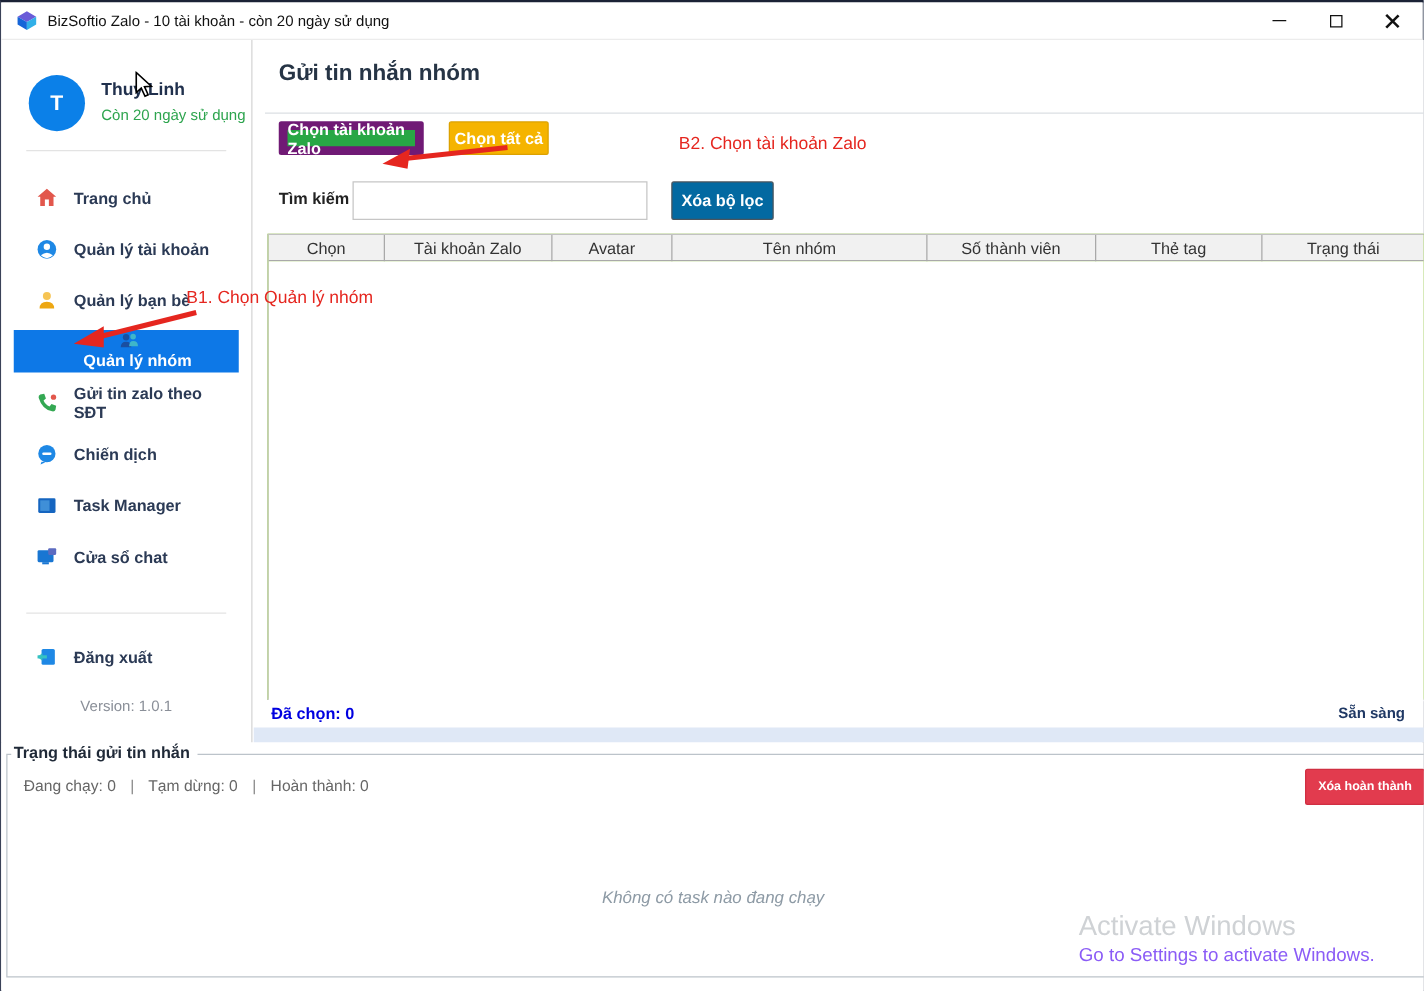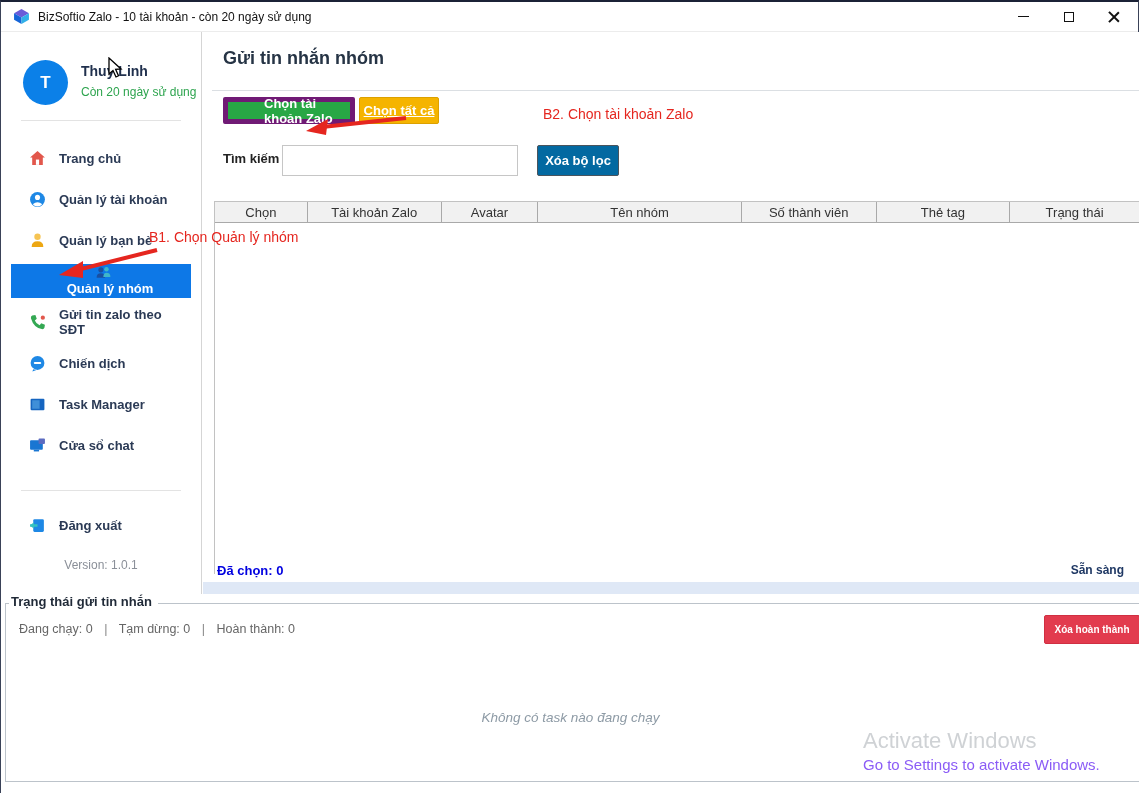--- a/index.html
+++ b/index.html
@@ -39,28 +39,28 @@
                 padding-left:18px; cursor:pointer; color:#2b3a55; font-size:13px; font-weight:bold; }
   .logout-row .nav-ic { width:17px; height:17px; margin-right:13px; }
   .version { position:absolute; left:0; top:526px; width:200px; text-align:center; font-size:12px; color:#8a8f98; }
 
   
   .main { position:absolute; left:202px; top:30px; width:937px; height:562px; background:#fff; }
   .page-title { position:absolute; left:20px; top:16px; font-size:18px; font-weight:bold; color:#263445; }
   .title-divider { position:absolute; left:9px; top:58px; width:928px; height:1px; background:#dbdfe3; }
   .btn { position:absolute; height:27px; border-radius:2px; color:#fff; font-size:13px; font-weight:bold;
          display:flex; align-items:center; justify-content:center; cursor:pointer; }
-  .btn-green  { left:20px; top:65px; width:132px; background:#28a745; border:5px solid #701a75;padding-left:36px; }
-  .btn-yellow { left:156px; top:65px; width:80px; background:#f5b400; border:1px solid #dca100;text-decoration:underline; }
+  .btn-green  { left:20px; top:65px; width:116px; background:#28a745; border:7px solid #701a75; }
+  .btn-yellow { left:156px; top:65px; width:80px; background:#f5b400; border:1px solid #dca100; }
   .search-label { position:absolute; left:20px; top:119px; font-size:13px; font-weight:bold; color:#222; }
   .search-input { position:absolute; left:79px; top:113px; width:236px; height:31px; border:1px solid #c6c6c6;
                   font-size:13px; padding:0 8px; outline:none; font-family:inherit; }
   .btn-clear { left:334px; top:113px; width:82px; height:31px; background:#0369a1; border:1px solid #4a545d; }
 
-  .grid { position:absolute; left:11px; top:155px; width:926px; height:373px; border:1px solid #c2c2c2; background:#84cc16;margin-top:14px; }
+  .grid { position:absolute; left:11px; top:155px; width:926px; height:373px; border:1px solid #c2c2c2; background:#84cc16; }
   .grid-header { display:flex; height:21px; background:#f1f1f1; border-bottom:1px solid #a9a9a9; }
   .grid-col { height:21px; border-right:1px solid #a9a9a9; font-size:13px; color:#333;
               display:flex; align-items:center; justify-content:center; overflow:hidden; }
   .grid-col:last-child { border-right:none; }
   .grid-body { height:352px; background:#fff; }
 
   .status-row { position:absolute; left:11px; top:528px; width:926px; height:22px; }
   .status-left  { position:absolute; left:3px; top:3px; font-size:13px; font-weight:bold; color:#0000e0; }
   .status-right { position:absolute; right:16px; top:3px; font-size:12px; font-weight:bold; color:#1f3864; }
   .footer-strip { position:absolute; left:0; top:550px; width:937px; height:12px; background:#dfe8f6; }

